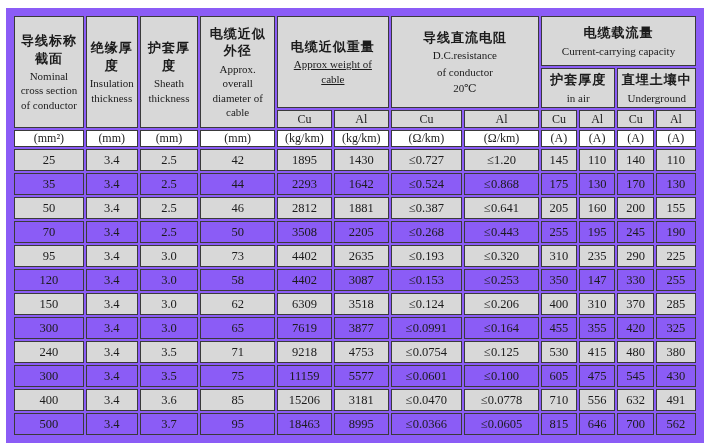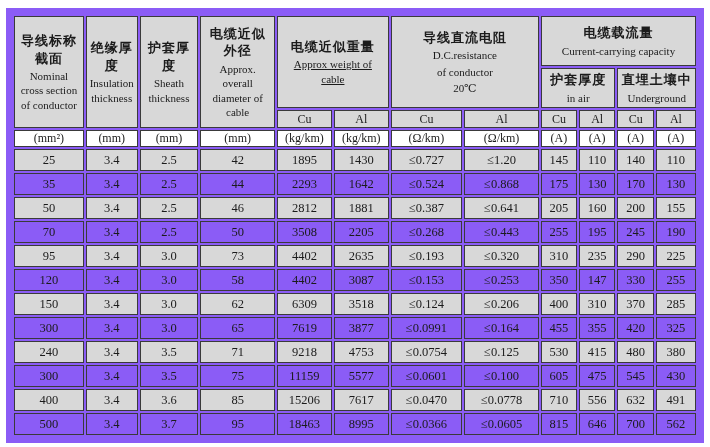--- a/index.html
+++ b/index.html
@@ -275,21 +275,21 @@
         <td>475</td>
         <td>545</td>
         <td>430</td>
       </tr>
       <tr class="shade">
         <td>400</td>
         <td>3.4</td>
         <td>3.6</td>
         <td>85</td>
         <td>15206</td>
-        <td>7617</td>
+        <td>3181</td>
         <td>≤0.0470</td>
         <td>≤0.0778</td>
         <td>710</td>
         <td>556</td>
         <td>632</td>
         <td>491</td>
       </tr>
       <tr>
         <td>500</td>
         <td>3.4</td>

